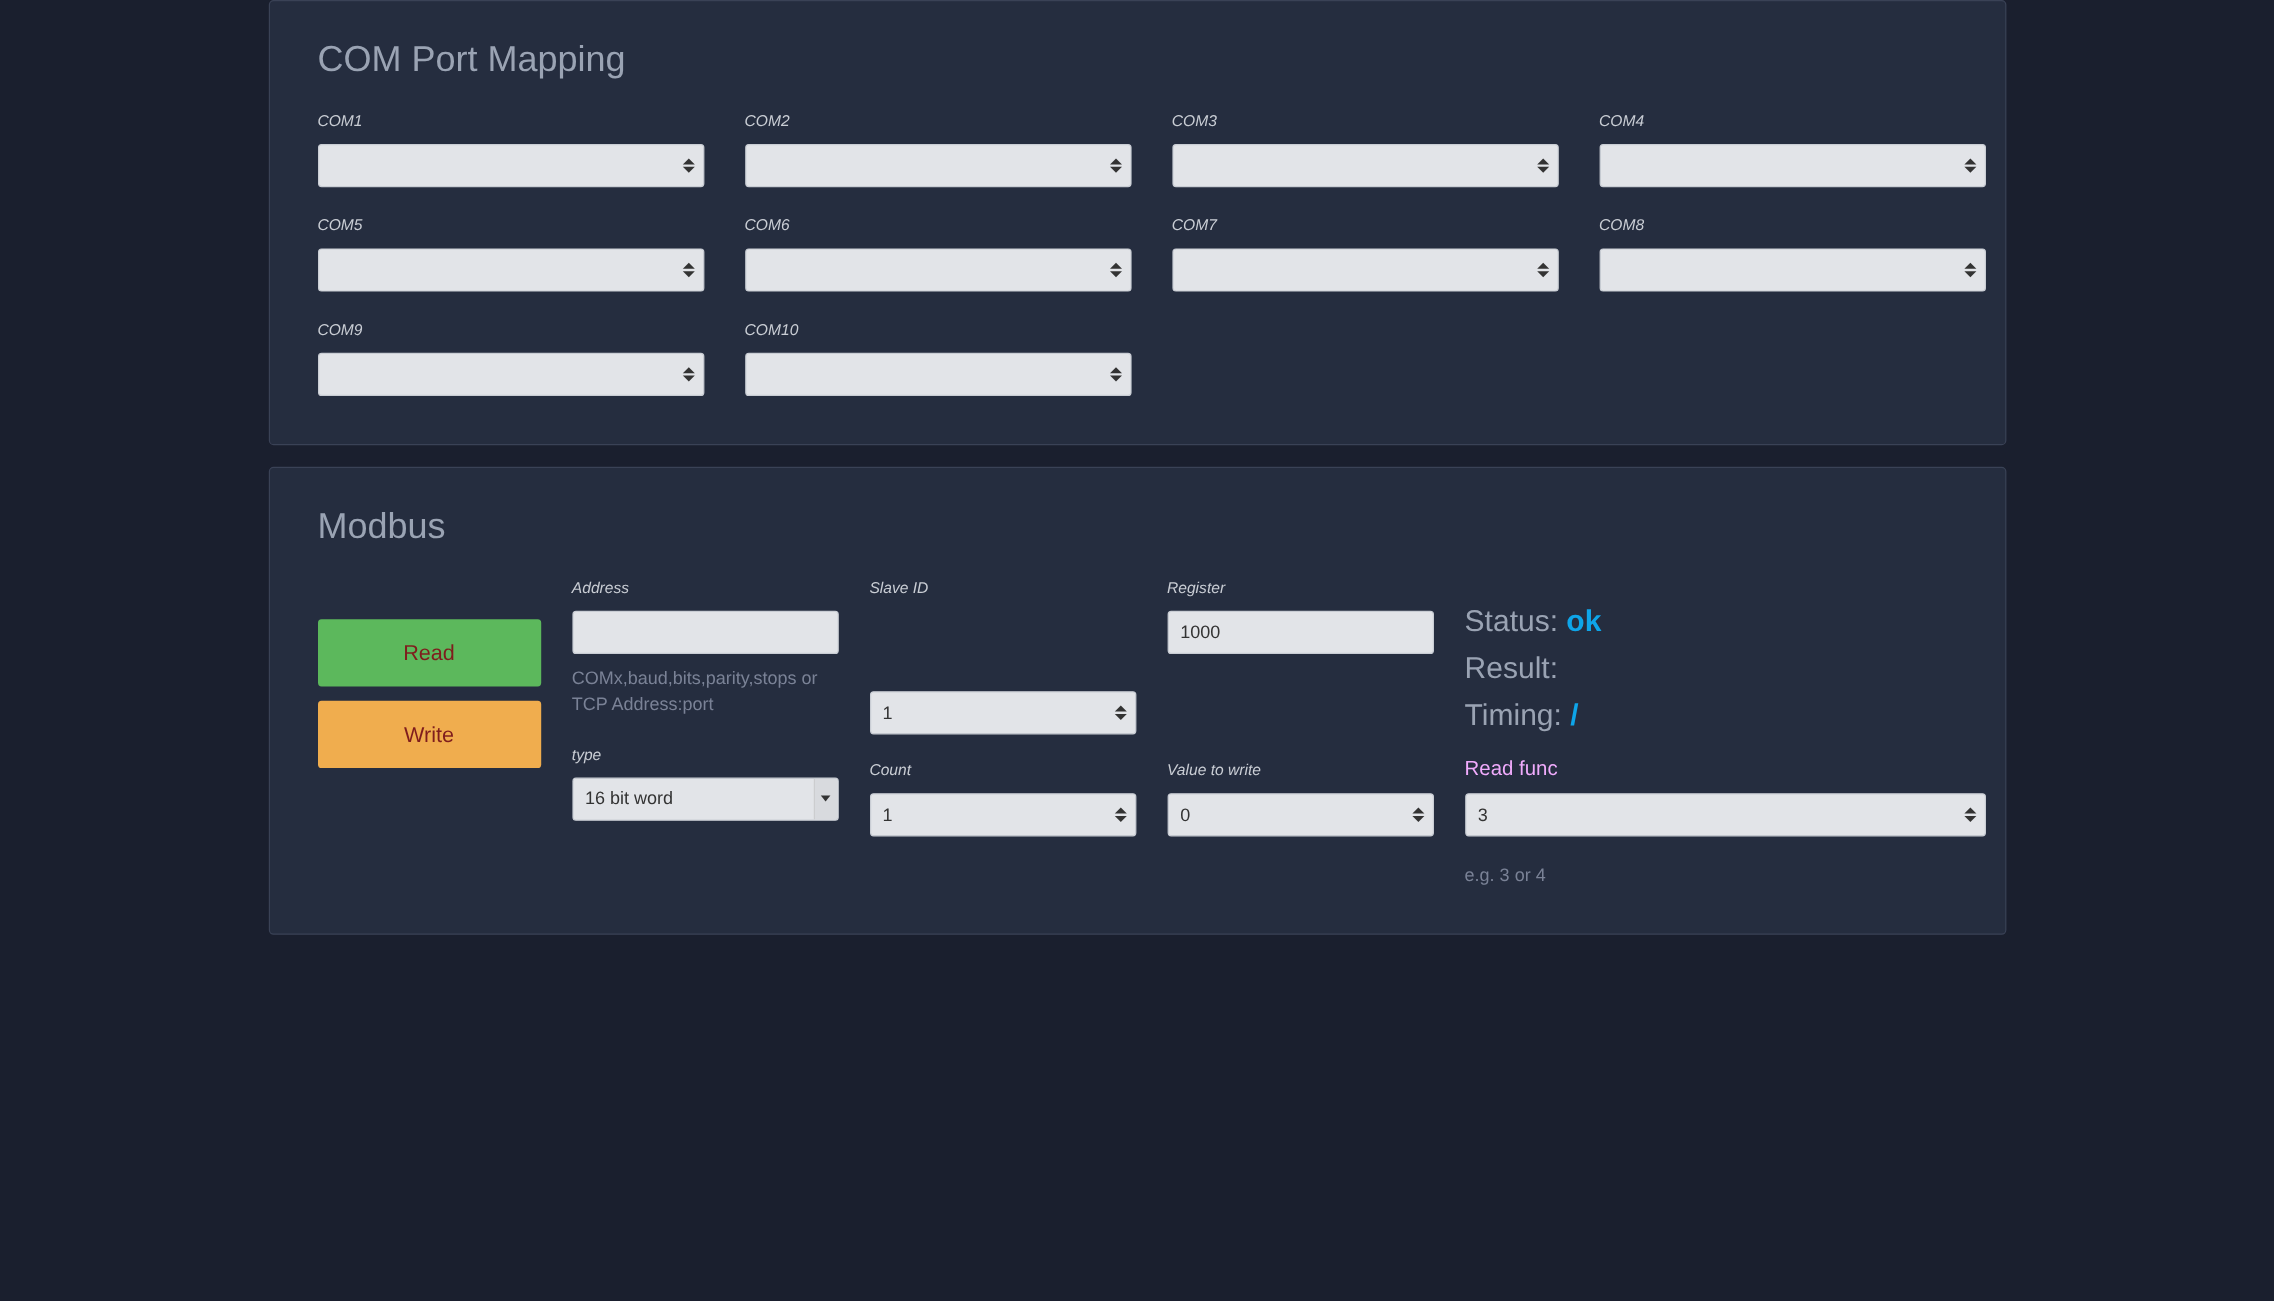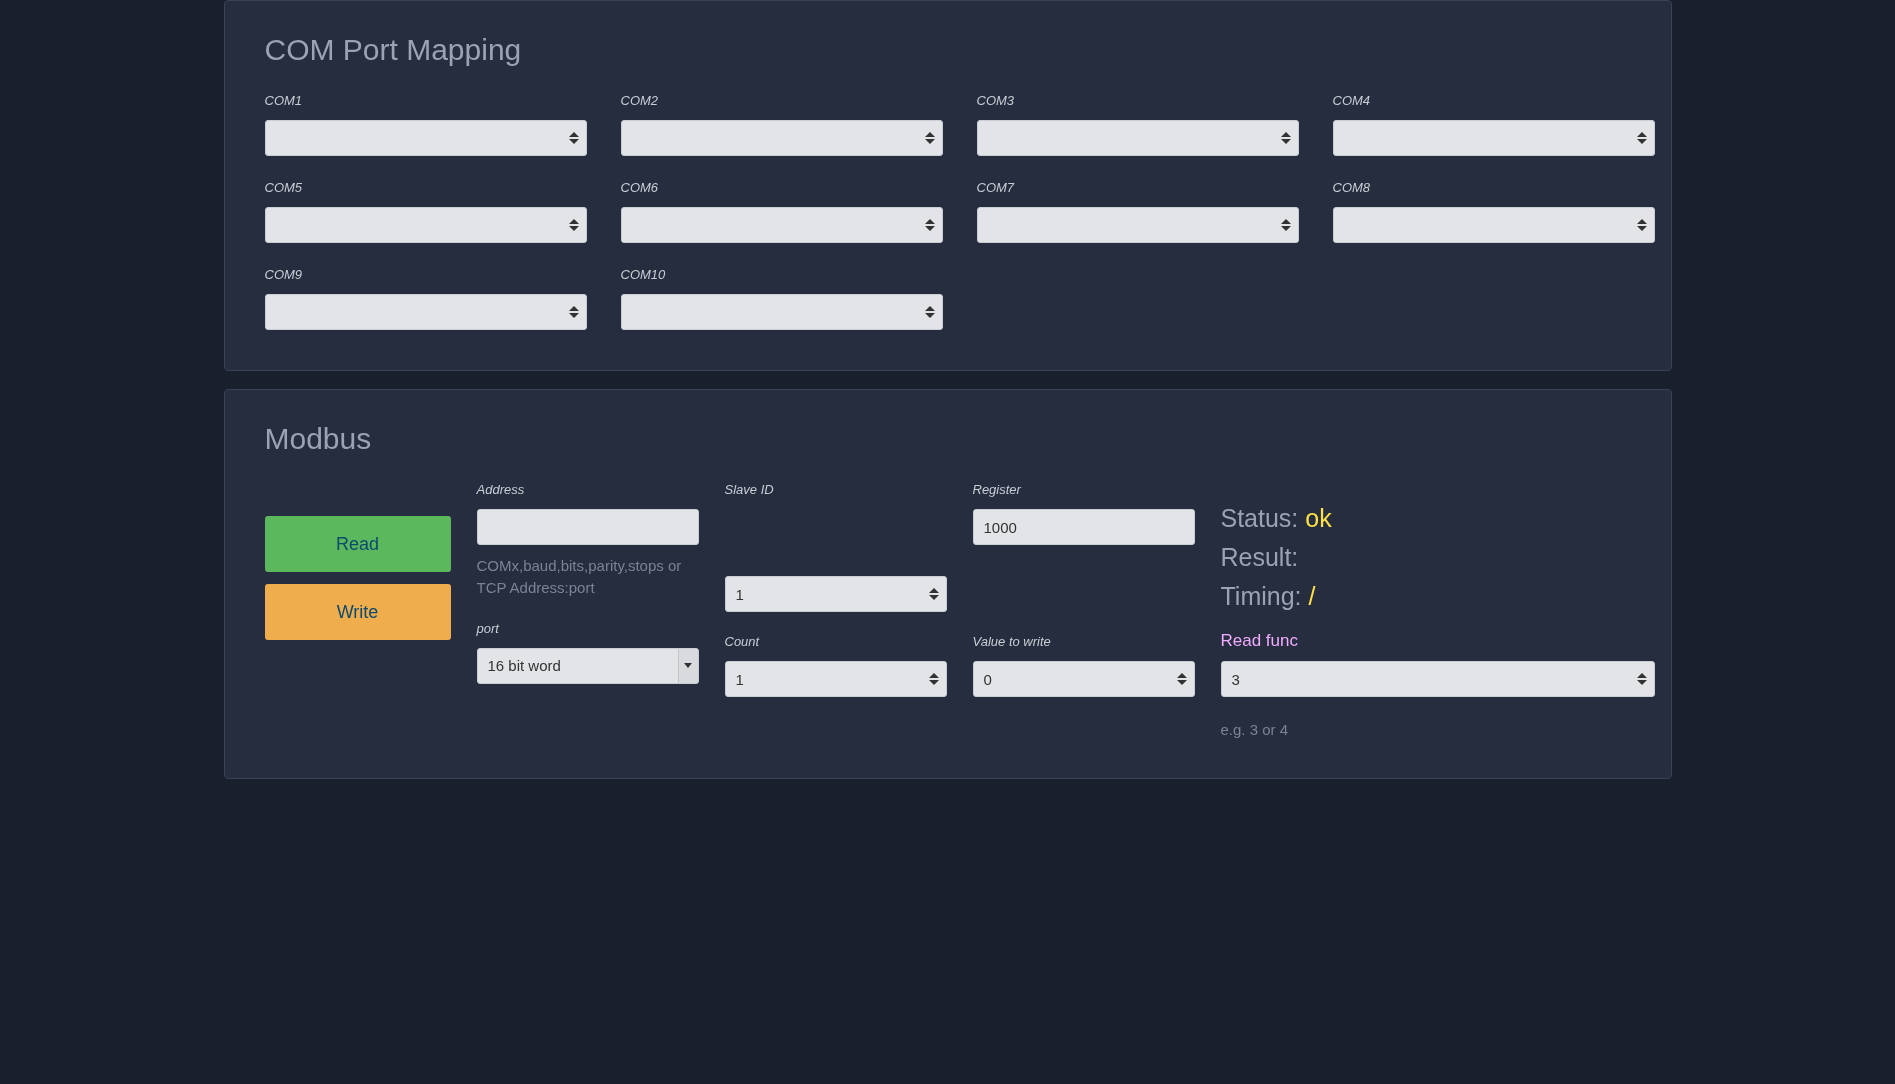--- a/index.html
+++ b/index.html
@@ -152,21 +152,21 @@
       gap: 26px;
       align-items: start;
     }
 
     .btn {
       border: none;
       border-radius: 3px;
       height: 56px;
       font-size: 18px;
       font-weight: 400;
-      color: #0c4a6e;
+      color: #7f1d1d;
       cursor: pointer;
       width: 100%;
       font-family: inherit;
     }
 
     .btn-green {
       background-color: #5cb85c;
     }
 
     .btn-orange {
@@ -198,21 +198,22 @@
     }
 
     .status-line {
       font-size: 25px;
       color: #9aa3b3;
       margin-bottom: 10px;
       font-weight: 400;
     }
 
     .status-value {
-      color: #fde047;
+      color: #0ea5e9;
+      font-weight: bold;
     }
 
     .func-group {
       margin-top: 20px;
     }
 
     .func-label {
       font-size: 17px;
       color: #f0abfc;
       margin-bottom: 10px;
@@ -357,21 +358,21 @@
         <button class="btn btn-orange">Write</button>
       </div>
 
       <div class="form-col">
         <div class="form-group">
           <label class="form-label">Address</label>
           <input type="text" class="form-control" value="" style="">
           <div class="help-text">COMx,baud,bits,parity,stops or TCP Address:port</div>
         </div>
         <div class="form-group">
-          <label class="form-label">port</label>
+          <label class="form-label">type</label>
           <div class="select-wrapper">
             <select class="form-control">
               <option>16 bit word</option>
             </select>
             <div class="select-caret"></div>
           </div>
         </div>
       </div>
 
       <div class="form-col">

